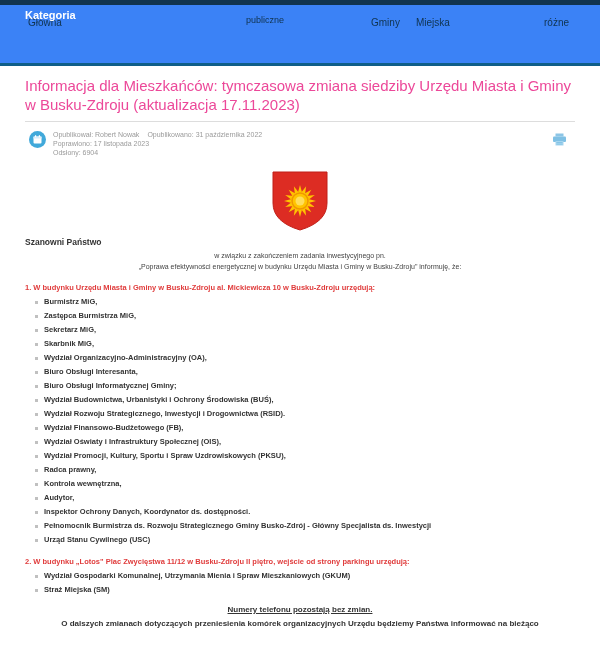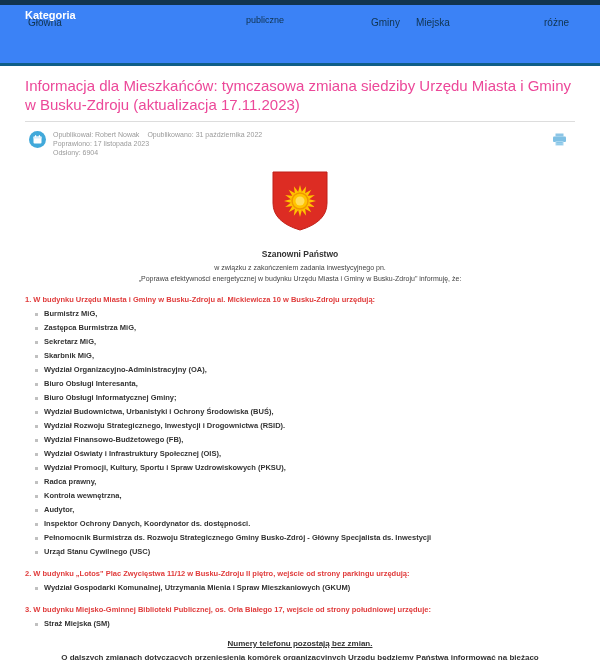--- a/index.html
+++ b/index.html
@@ -28,21 +28,21 @@
 
   .meta { position:relative; display:flex; gap:7px; padding:2px 0 4px 4px; }
   .author-icon { width:17px; height:17px; border-radius:50%; background:#41a9da; flex:0 0 17px;
                  display:flex; align-items:center; justify-content:center; margin-top:1px; }
   .meta-text { font-size:7px; line-height:9px; color:#9a9a9a; }
   .meta-line1 { display:flex; gap:8px; }
   .print-icon { position:absolute; right:8px; top:4px; cursor:pointer; }
 
   .crest { display:block; margin:8px auto 3px auto; }
 
-  .salutation { text-align:center; font-size:8.5px; font-weight:bold; color:#333; margin-top:16px; }
+  .salutation { font-size:8.5px; font-weight:bold; color:#333; margin-top:4px; }
   .intro-line { text-align:center; font-size:7px; color:#444; margin-top:4.5px; }
 
   .section-heading { color:#e03c3c; font-weight:bold; font-size:7.5px; margin:13px 0 0 0; }
   ul.dept-list { list-style:none; margin:0; padding:0 0 0 10px; }
   ul.dept-list li { position:relative; font-size:7.5px; font-weight:bold; color:#333;
                     line-height:8px; margin-top:6px; padding-left:9px; }
   ul.dept-list li::before { content:""; position:absolute; left:0; top:2.5px; width:3px; height:3px;
                             background:#c0c0c0; }
 
   .footer-note-u { text-align:center; font-size:8px; font-weight:bold; color:#333;
@@ -143,21 +143,20 @@
         <li>Inspektor Ochrony Danych, Koordynator ds. dostępności.</li>
         <li>Pełnomocnik Burmistrza ds. Rozwoju Strategicznego Gminy Busko-Zdrój - Główny Specjalista ds. Inwestycji</li>
         <li>Urząd Stanu Cywilnego (USC)</li>
       </ul>
 
     <div class="section-heading">2. W budynku „Lotos" Plac Zwycięstwa 11/12 w Busku-Zdroju II piętro, wejście od strony parkingu urzędują:</div>
     <ul class="dept-list">
         <li>Wydział Gospodarki Komunalnej, Utrzymania Mienia i Spraw Mieszkaniowych (GKUM)</li>
       </ul>
 
-    <div class="section-heading">3. W budynku Miejsko-Gminnej Biblioteki Publicznej, os. Orła Białego 17, wejście od strony południowej urzęduje:</div>
     <ul class="dept-list">
         <li>Straż Miejska (SM)</li>
       </ul>
 
     <div class="footer-note-u">Numery telefonu pozostają bez zmian.</div>
     <div class="footer-note">O dalszych zmianach dotyczących przeniesienia komórek organizacyjnych Urzędu będziemy Państwa informować na bieżąco</div>
 
   </div>
 
 </div>

